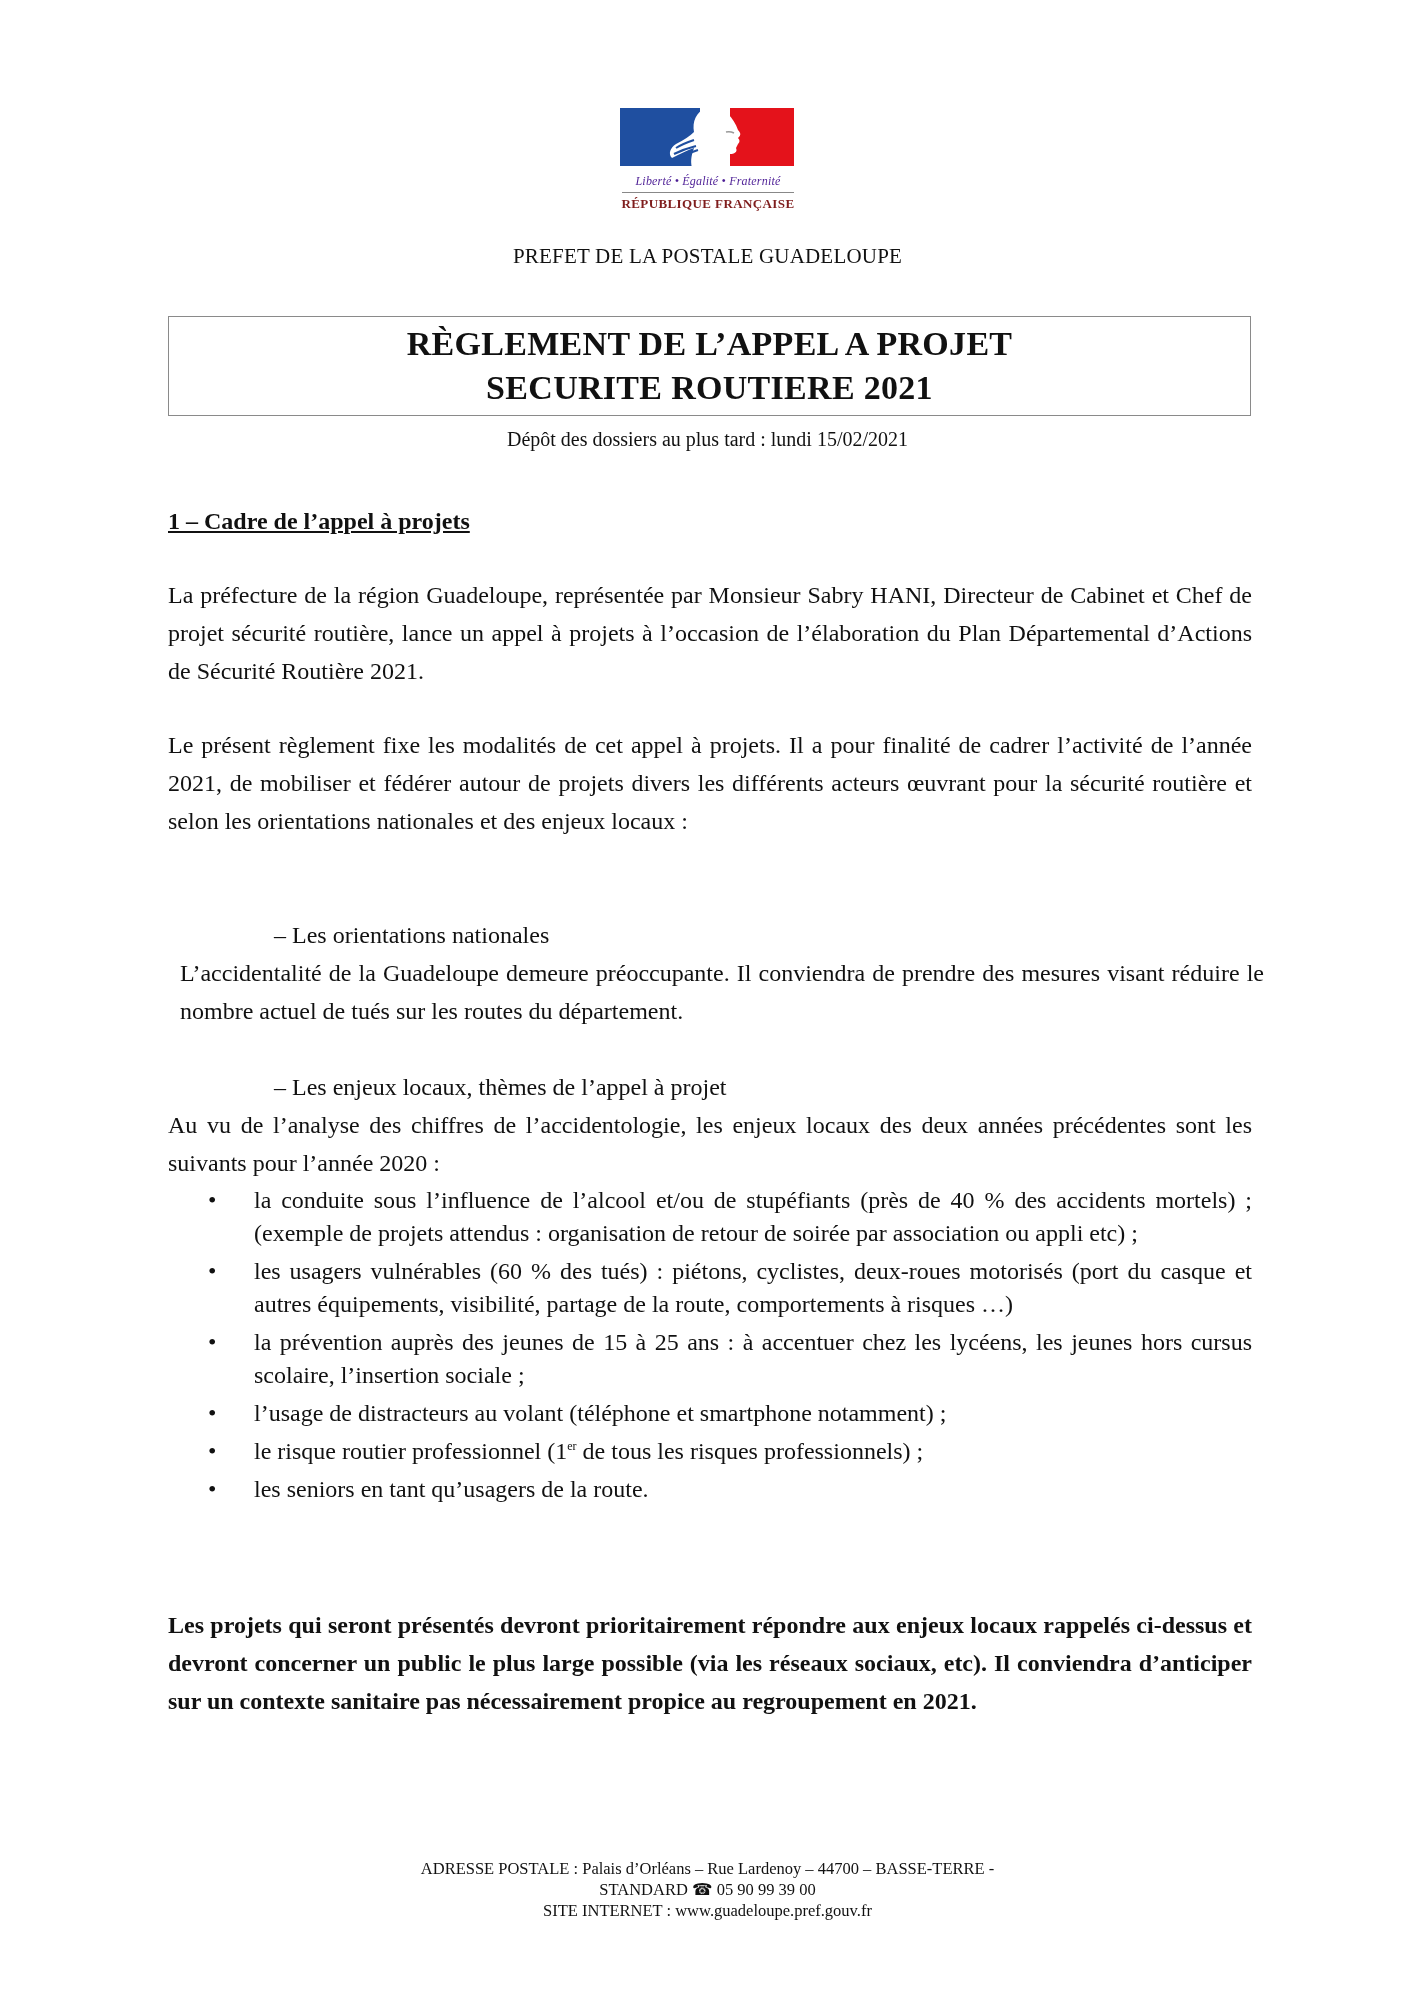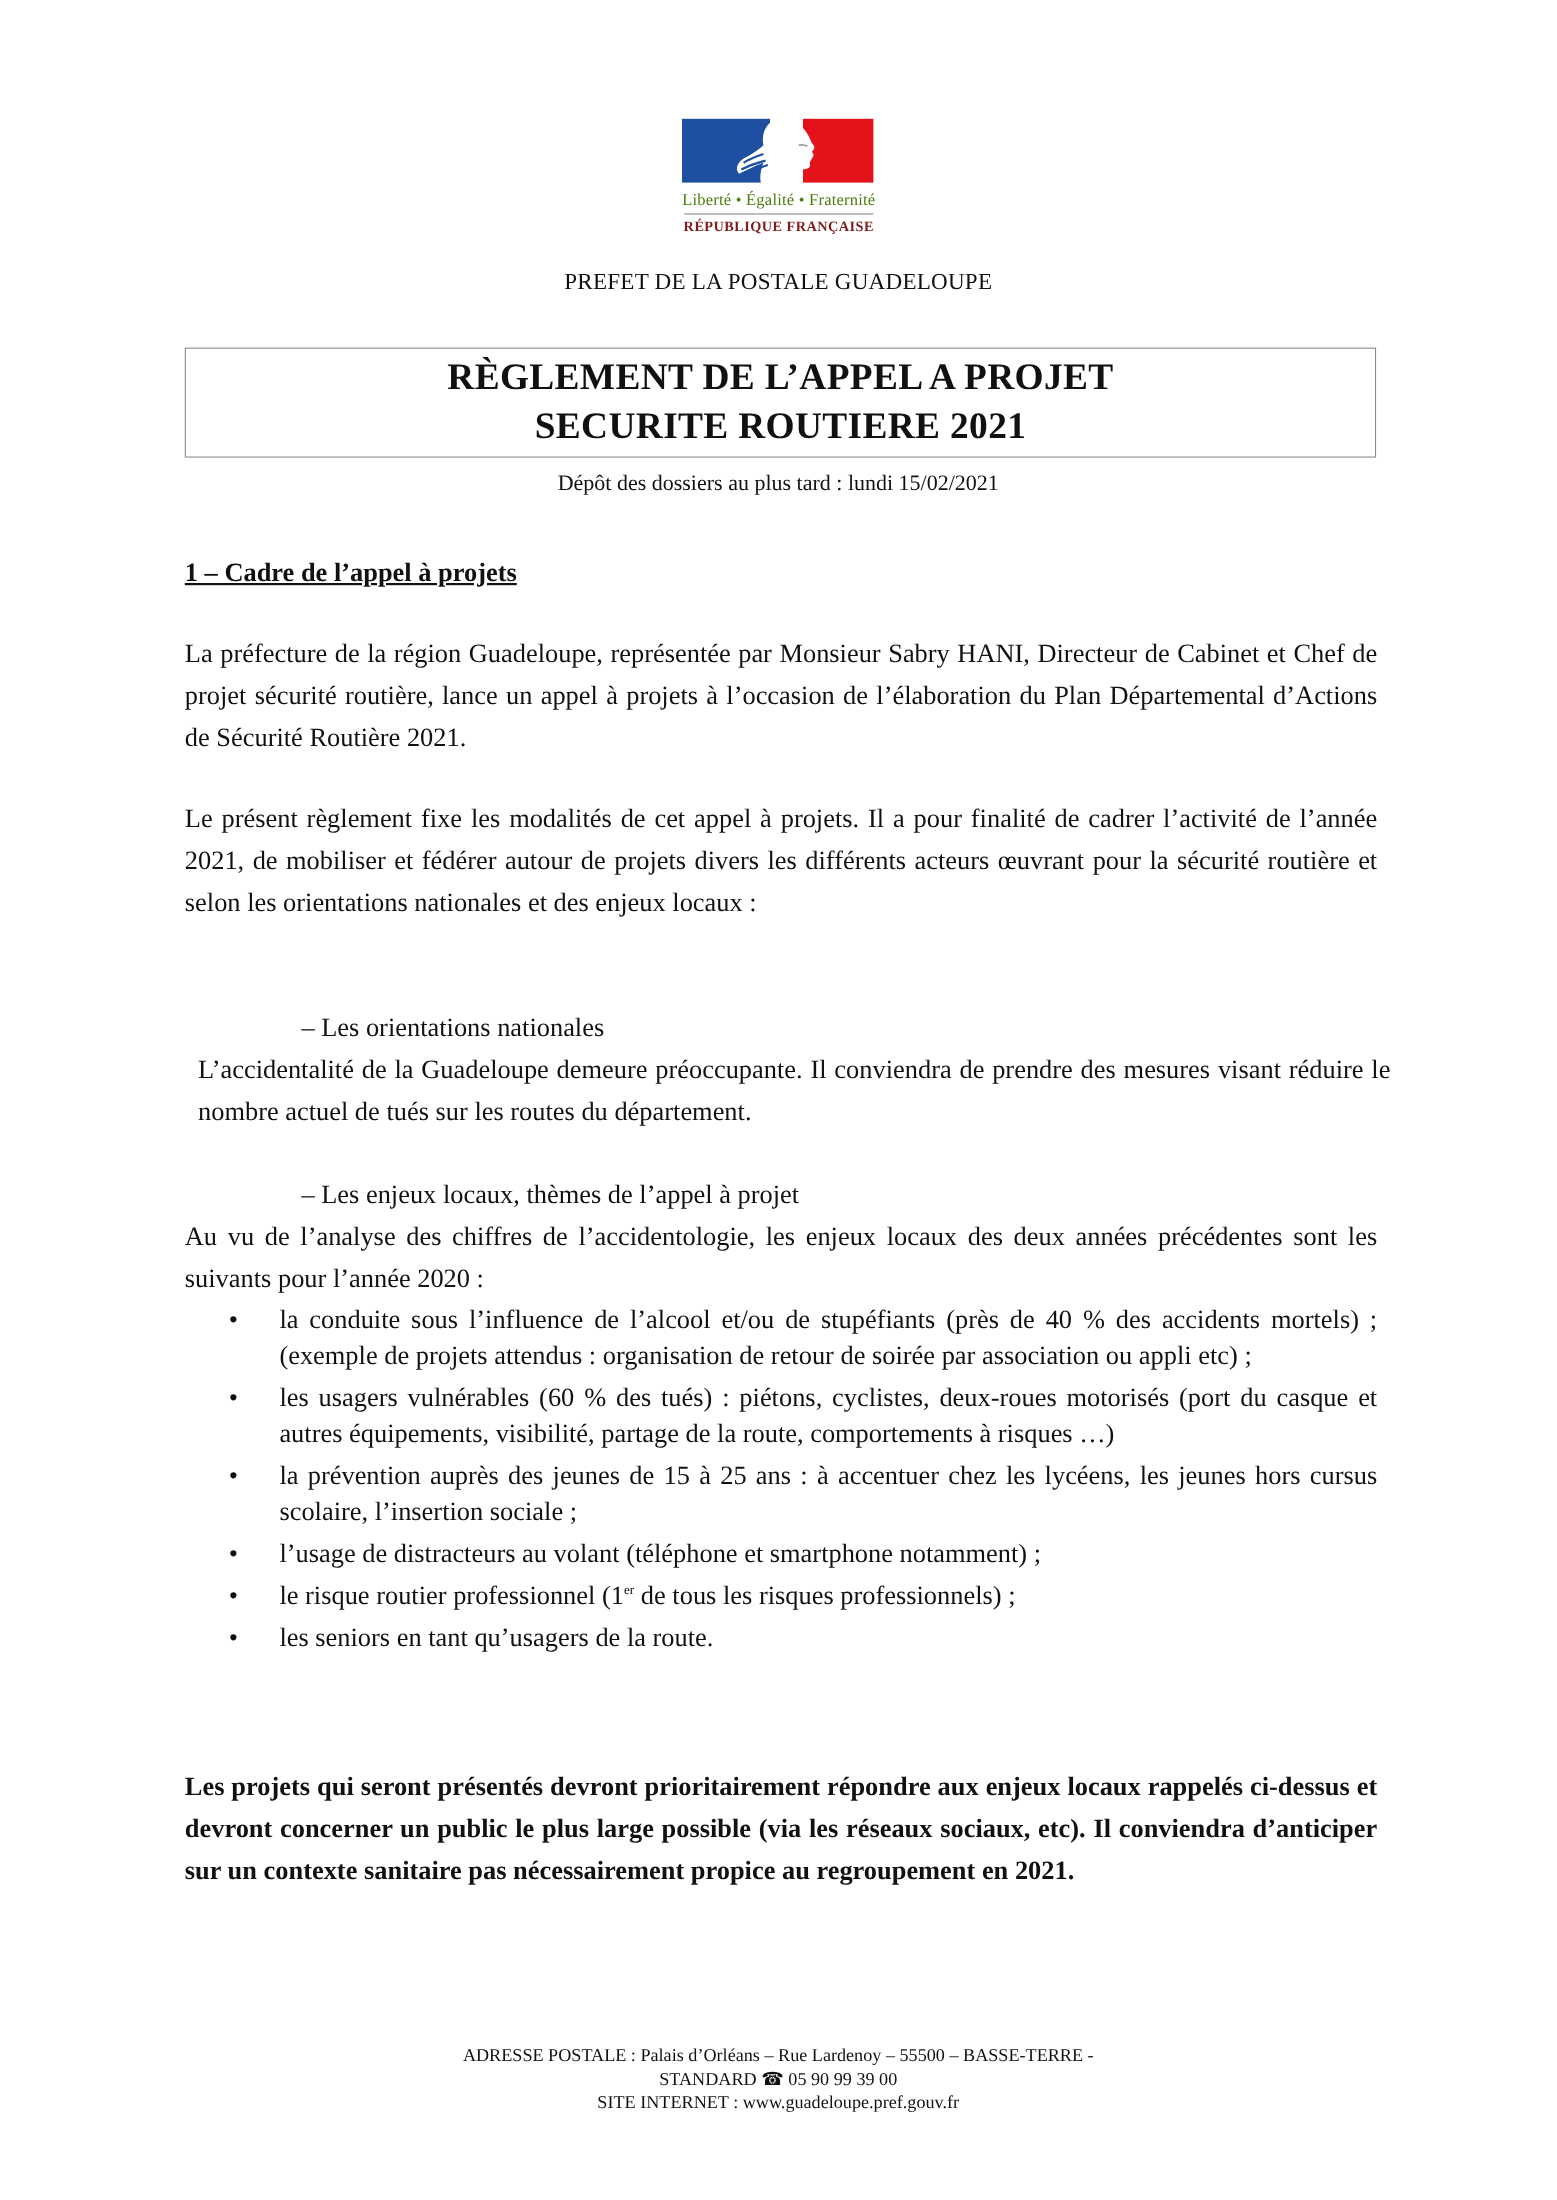--- a/index.html
+++ b/index.html
@@ -7,22 +7,22 @@
          font-family: "Liberation Serif", "DejaVu Serif", serif; color: #111; }
   .page { position: absolute; left: 0; top: 0; width: 1415px; height: 2000px; }
 
   
   .logo { position: absolute; left: 618px; top: 106px; width: 180px; }
   .logo-flag { position: relative; width: 178px; height: 62px; }
   .flag-blue { position: absolute; left: 2px; top: 2px; width: 80px; height: 58px; background: #1f4fa0; }
   .flag-white { position: absolute; left: 82px; top: 2px; width: 30px; height: 58px; background: #fff; }
   .flag-red { position: absolute; left: 112px; top: 2px; width: 64px; height: 58px; background: #e4121b; }
   .marianne { position: absolute; left: 48px; top: 0; width: 86px; height: 62px; }
-  .logo-motto { font-family: "Liberation Serif", serif; font-size: 15px;
-                text-align: center; margin-top: 6px; color: #4d7c0f; letter-spacing: 0.2px; }
+  .logo-motto { font-family: "Liberation Serif", serif; font-style: italic; font-size: 12px;
+                text-align: center; margin-top: 6px; color: #4c1d95; letter-spacing: 0.2px; }
   .logo-rule { height: 1px; background: #888; margin: 3px 4px 3px 4px; }
   .logo-rf { font-family: "Liberation Serif", serif; font-size: 13px; text-align: center;
              letter-spacing: 0.4px; color: #7f1d1d; font-variant: small-caps; font-weight: 600; }
 
   .prefet { position: absolute; top: 244px; left: 0; width: 1415px; text-align: center;
             font-size: 21px; letter-spacing: 0.2px; }
 
   .title-box { position: absolute; left: 168px; top: 316px; width: 1083px; height: 100px;
                border: 1.5px solid #8a8a8a; box-sizing: border-box; }
   .title-line { position: absolute; left: 0; width: 100%; text-align: center;
@@ -118,21 +118,21 @@
     </div>
     <div class="bullet">
       <span class="bullet-dot">•</span>
       <span>les seniors en tant qu’usagers de la route.</span>
     </div>
   </div>
 
   <div class="content para bold-para">Les projets qui seront présentés devront prioritairement répondre aux enjeux locaux rappelés ci-dessus et devront concerner un public le plus large possible (via les réseaux sociaux, etc). Il conviendra d’anticiper sur un contexte sanitaire pas nécessairement propice au regroupement en 2021.</div>
 
   <div class="footer">
-    <div>ADRESSE POSTALE : Palais d’Orléans – Rue Lardenoy – 55500 – BASSE-TERRE -</div>
+    <div>ADRESSE POSTALE : Palais d’Orléans – Rue Lardenoy – 44700 – BASSE-TERRE -</div>
     <div>
       <span>STANDARD</span>
       <span>☎</span>
       <span>05 90 99 39 00</span>
     </div>
     <div>SITE INTERNET : www.guadeloupe.pref.gouv.fr</div>
   </div>
 
 </div>
 

